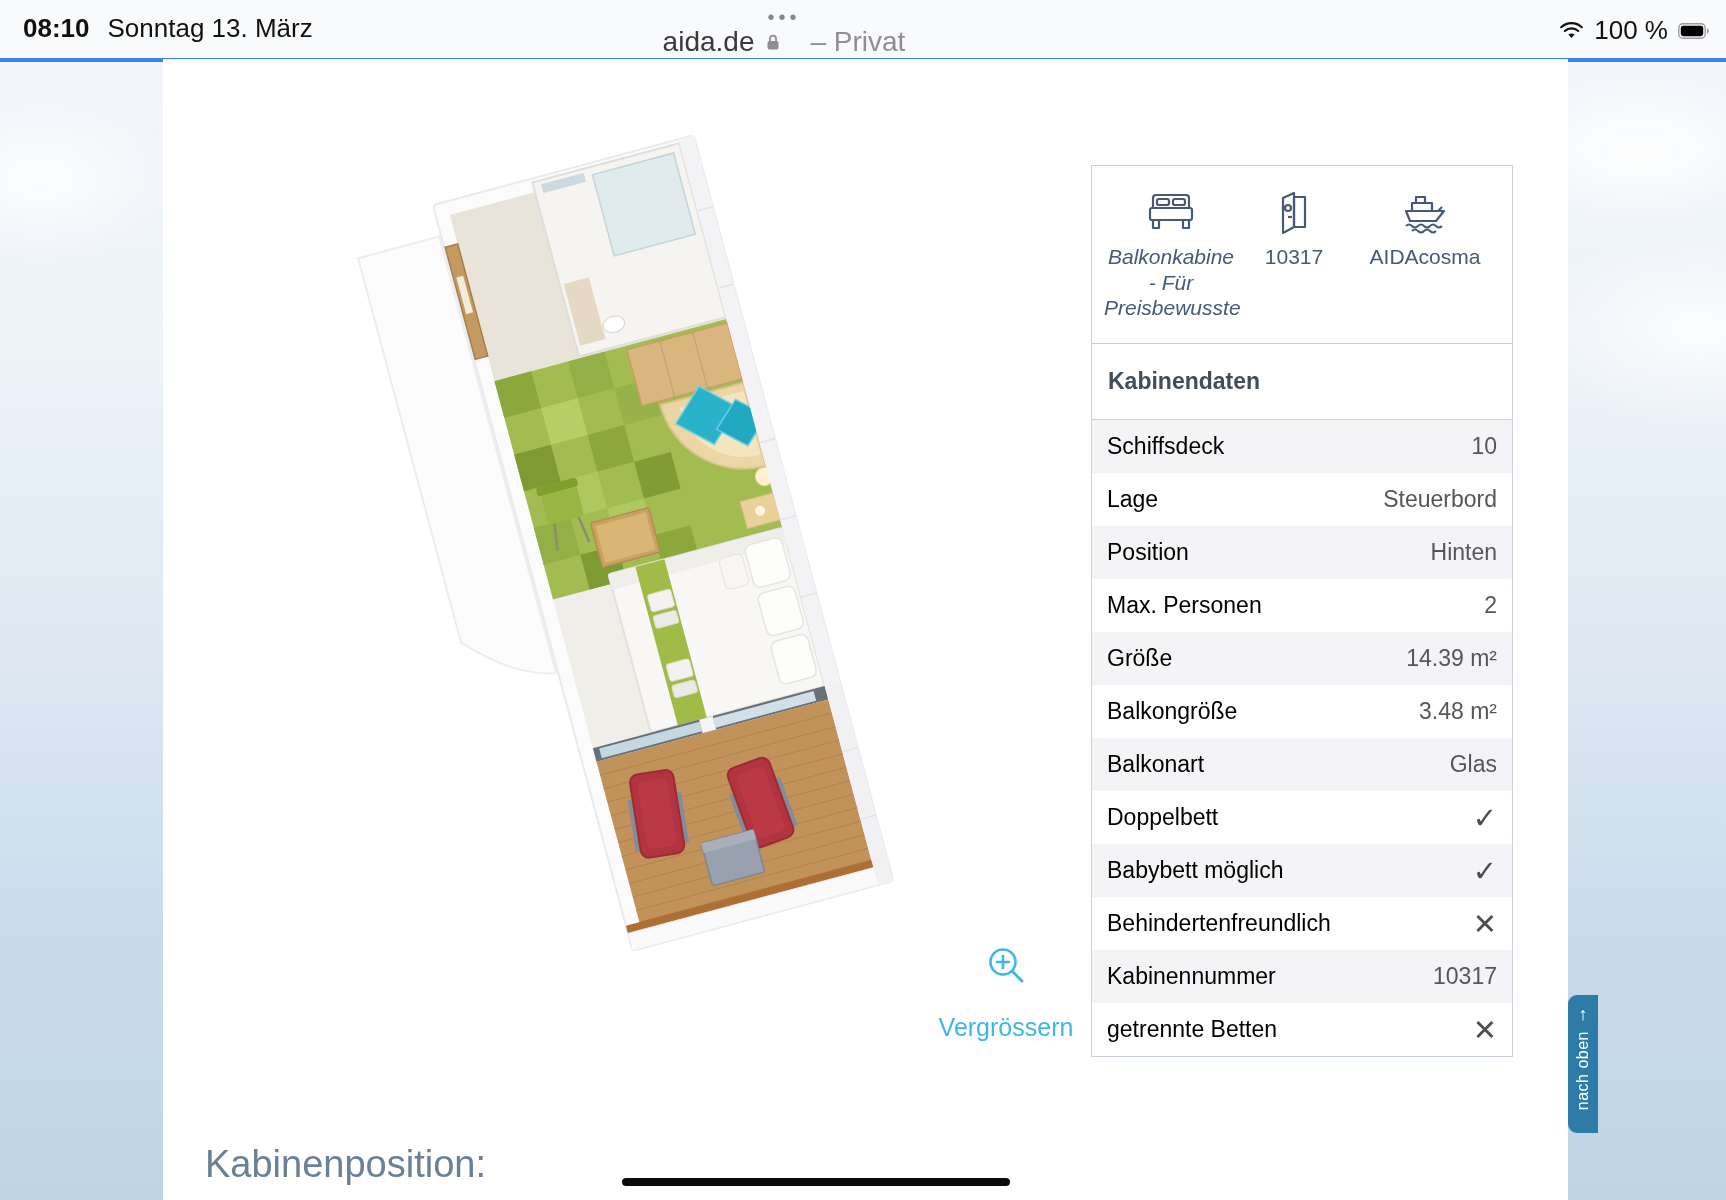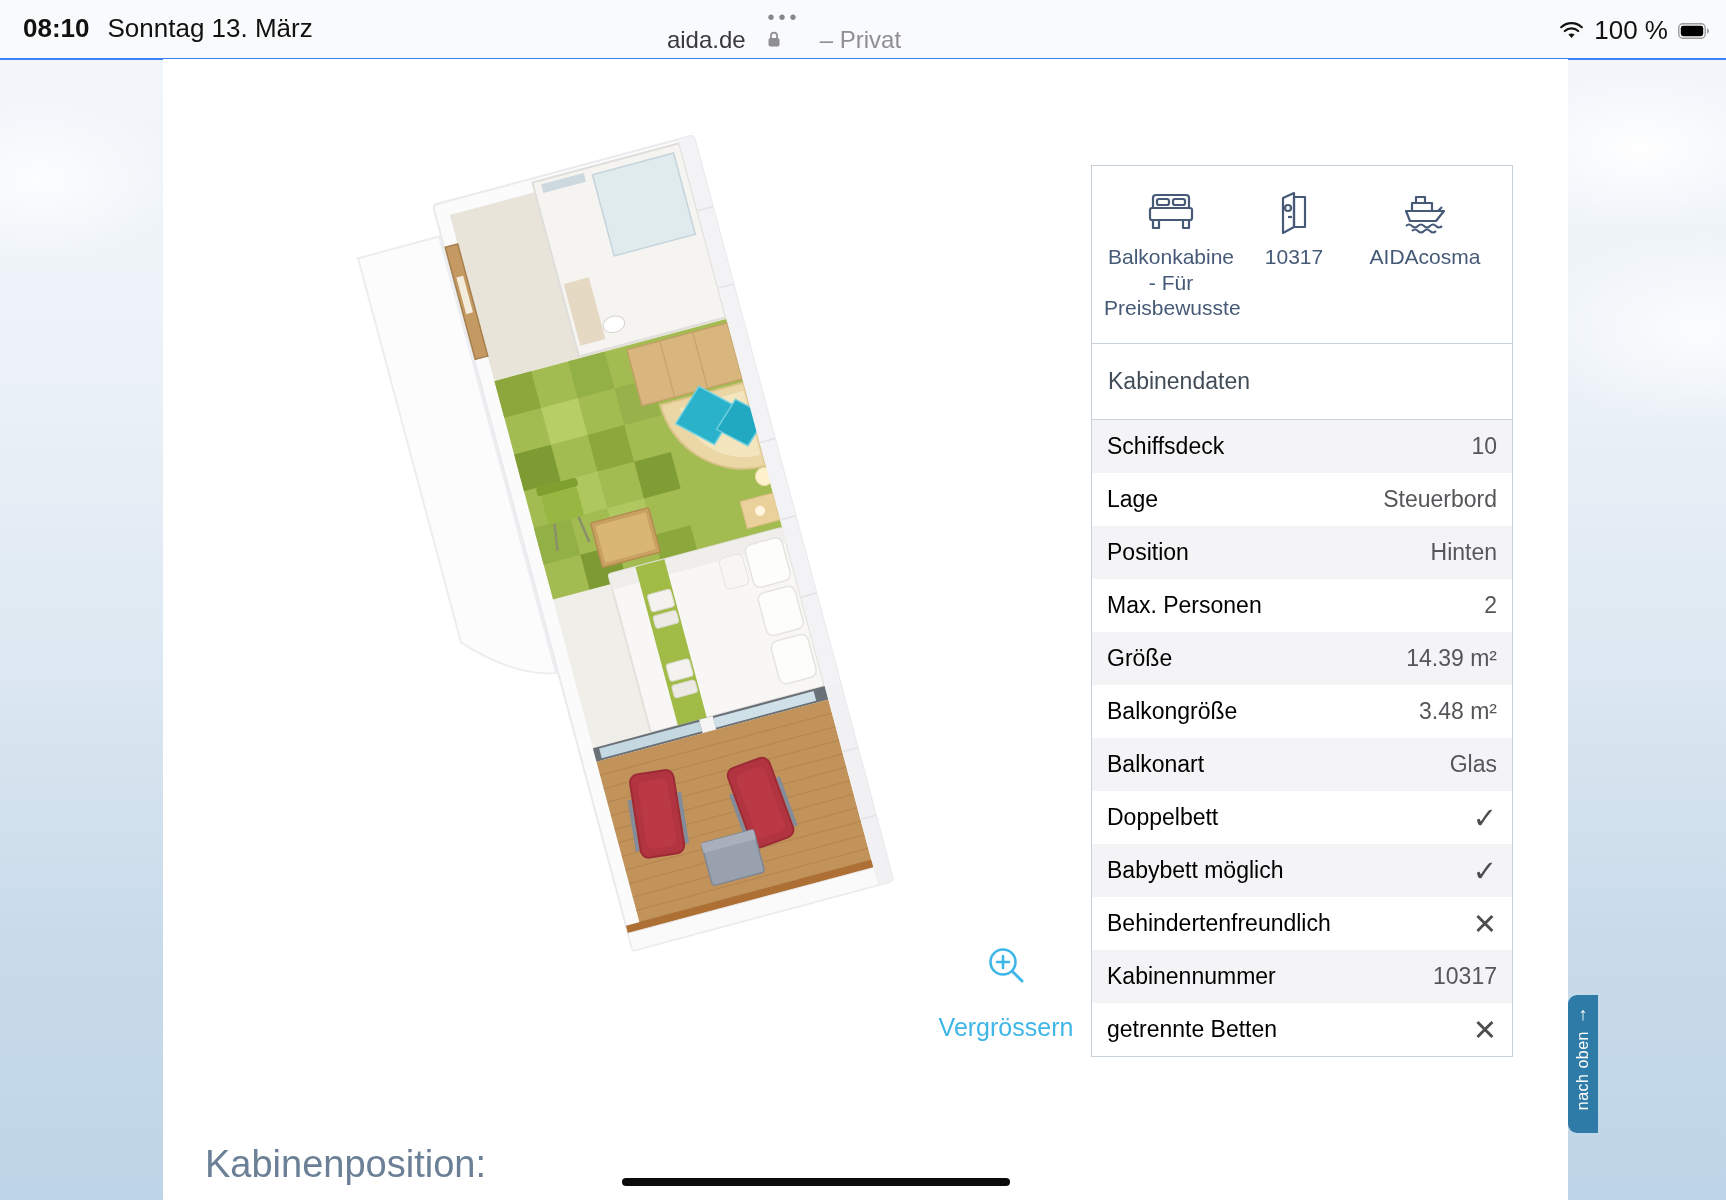--- a/index.html
+++ b/index.html
@@ -7,39 +7,39 @@
     width:1726px;height:1200px;position:relative;overflow:hidden;
     font-family:"Liberation Sans", sans-serif;
     background-image:
       radial-gradient(ellipse 220px 110px at 1640px 150px, rgba(255,255,255,.95), rgba(255,255,255,0) 70%),
       radial-gradient(ellipse 260px 140px at 1700px 330px, rgba(255,255,255,.8), rgba(255,255,255,0) 70%),
       radial-gradient(ellipse 200px 120px at 40px 180px, rgba(255,255,255,.8), rgba(255,255,255,0) 70%),
       linear-gradient(180deg,#f4f7fb 0%,#ecf2f8 30%,#dde8f2 55%,#c9dbea 78%,#bed5e7 100%);
   }
   .abs{position:absolute;}
   
-  .status-bar{left:0;top:0;width:1726px;height:58px;background:rgba(249,250,251,.96);border-bottom:2px solid #3b82f6;}
+  .status-bar{left:0;top:0;width:1726px;height:58px;background:rgba(249,250,251,.96);border-bottom:4px solid #3b82f6;}
   .sb-left{left:23px;top:13px;display:flex;gap:18px;align-items:baseline;color:#111;font-size:26px;}
   .sb-time{font-weight:700;}
   .sb-right{right:16px;top:15px;display:flex;gap:10px;align-items:center;color:#111;font-size:26px;}
   .tab-dots{left:0;right:158px;top:6px;text-align:center;color:#86868b;font-size:20px;letter-spacing:4px;}
-  .url-line{left:0;right:158px;top:26px;display:flex;justify-content:center;align-items:center;gap:21px;font-size:24px;}
+  .url-line{left:0;right:158px;top:26px;display:flex;justify-content:center;align-items:center;gap:12px;font-size:28px;}
   .url-domain{color:#3a3a3c;}
   .url-privacy{color:#8e8e93;margin-left:18px;}
   
   .page{left:163px;top:59px;width:1405px;height:1141px;background:#ffffff;}
   
   .panel{left:1091px;top:165px;width:422px;background:#fff;border:1px solid #c7d1da;box-sizing:border-box;}
   .card-icons{height:177px;box-sizing:border-box;padding:20px 8px 0 8px;display:flex;justify-content:space-around;}
   .card-item{display:flex;flex-direction:column;align-items:center;}
   .card-item .icon-box{height:52px;display:flex;align-items:center;justify-content:center;}
   .card-cap{margin-top:6px;font-size:21px;line-height:1.22;color:#465a78;text-align:center;}
-  .cap-1{width:134px;} .cap-2{width:96px;} .cap-3{width:150px;}
+  .cap-1{width:134px;font-style:italic;} .cap-2{width:96px;} .cap-3{width:150px;}
   .kab-header{height:76px;box-sizing:border-box;border-top:1px solid #c7d1da;display:flex;align-items:center;padding-left:16px;
-    font-size:23px;font-weight:400;color:#424d58;}
+    font-size:23px;font-weight:700;color:#424d58;}
   .data-table{border-top:1px solid #c7d1da;}
   .data-row{height:53px;display:flex;align-items:center;justify-content:space-between;padding:0 15px;font-size:23px;color:#58595c;}
   .data-row:nth-child(odd){background:#f4f4f6;}
   .cell-label{color:#000000;}
   .cell-value{color:#555659;}
   .cell-value.mark{font-size:29px;color:#4c4d4f;}
   
   .zoom-link{left:920px;top:945px;width:172px;text-align:center;color:#3fb6e8;cursor:pointer;}
   .zoom-link .label{display:block;margin-top:22px;font-size:25px;}
   

